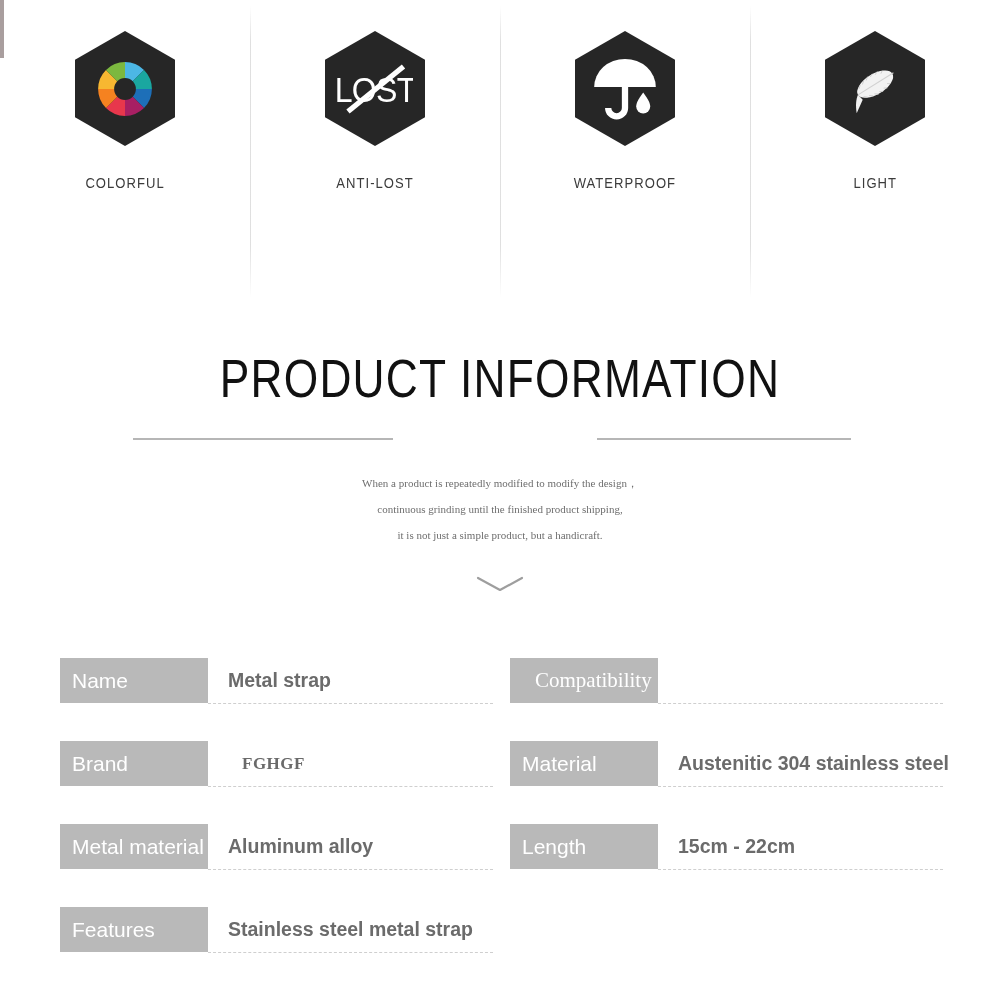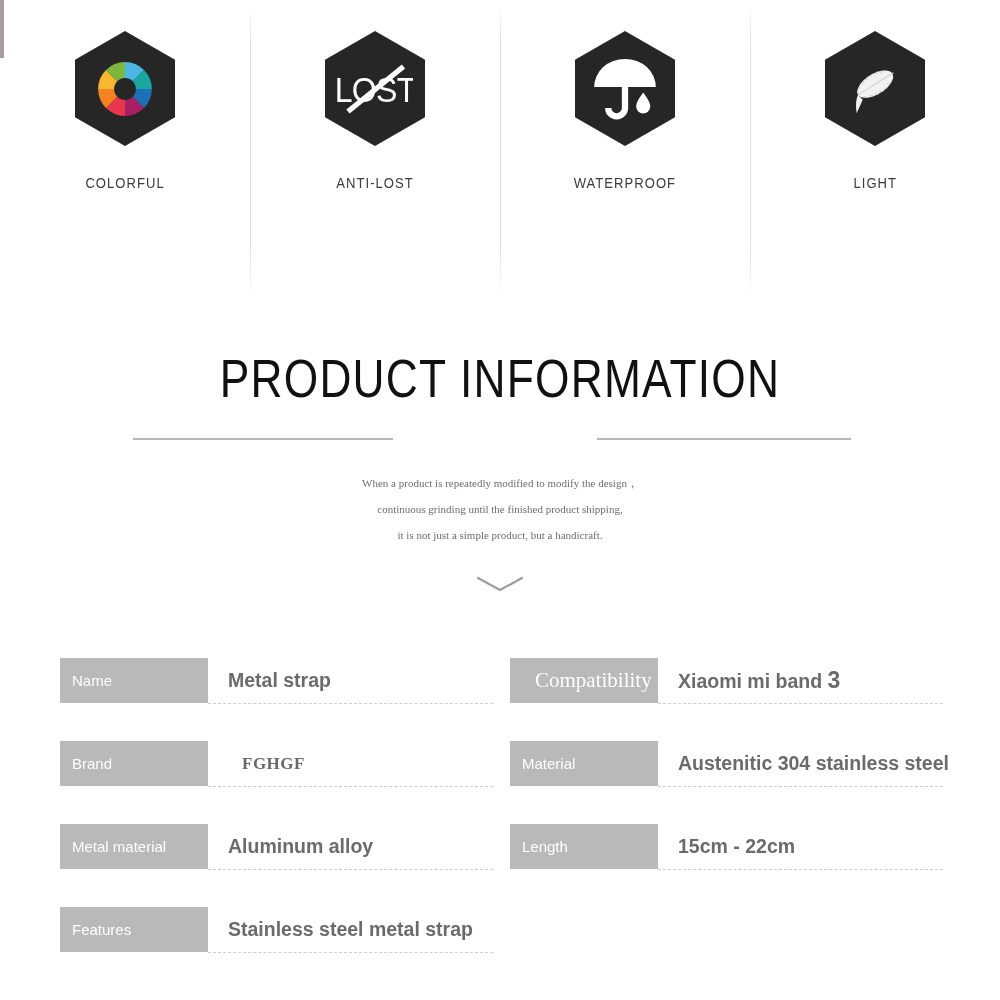--- a/index.html
+++ b/index.html
@@ -149,21 +149,21 @@
     height: 83px;
   }
   .spec-label {
     position: absolute;
     left: 0;
     top: 10px;
     width: 148px;
     height: 45px;
     background: #b9b9b9;
     color: #ffffff;
-    font-size: 15px;
+    font-size: 21px;
     line-height: 45px;
     padding-left: 12px;
     box-sizing: border-box;
     white-space: nowrap;
     overflow: hidden;
   }
   .spec-label.serif {
     font-family: "Liberation Serif", "DejaVu Serif", serif;
     font-size: 21px;
     padding-left: 25px;
@@ -303,21 +303,20 @@
       <div class="spec-value">Stainless steel metal strap</div>
       <div class="spec-underline"></div>
     </div>
 
   </div>
 
   <div class="spec-col col-right">
 
     <div class="spec-row">
       <div class="spec-label serif">Compatibility</div>
-      <div class="spec-value"><span>Xiaomi mi band </span><span class="num">3</span></div>
       <div class="spec-underline"></div>
     </div>
 
     <div class="spec-row">
       <div class="spec-label">Material</div>
       <div class="spec-value">Austenitic 304 stainless steel</div>
       <div class="spec-underline"></div>
     </div>
 
     <div class="spec-row">

